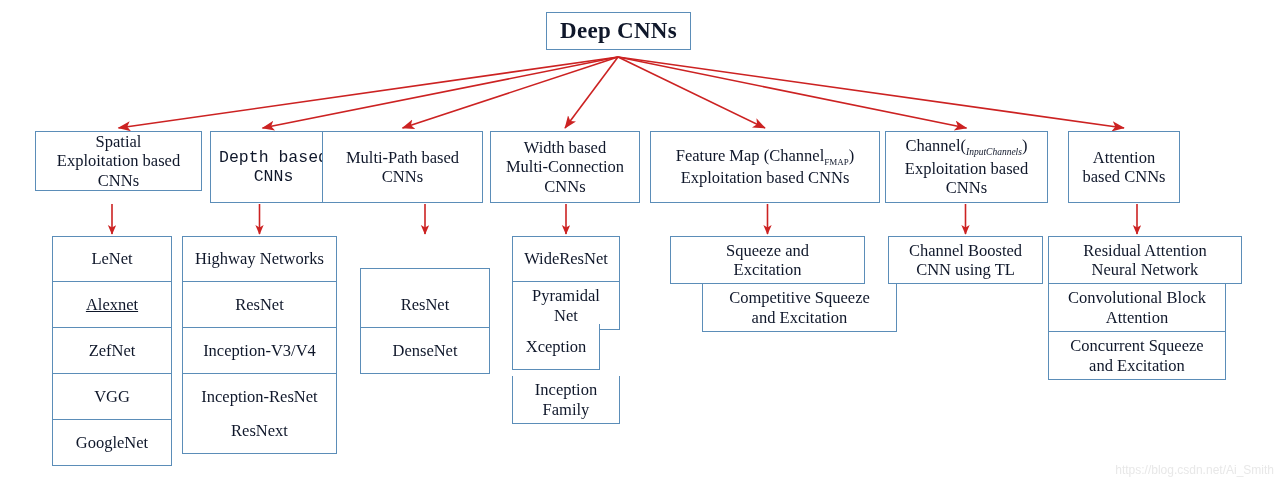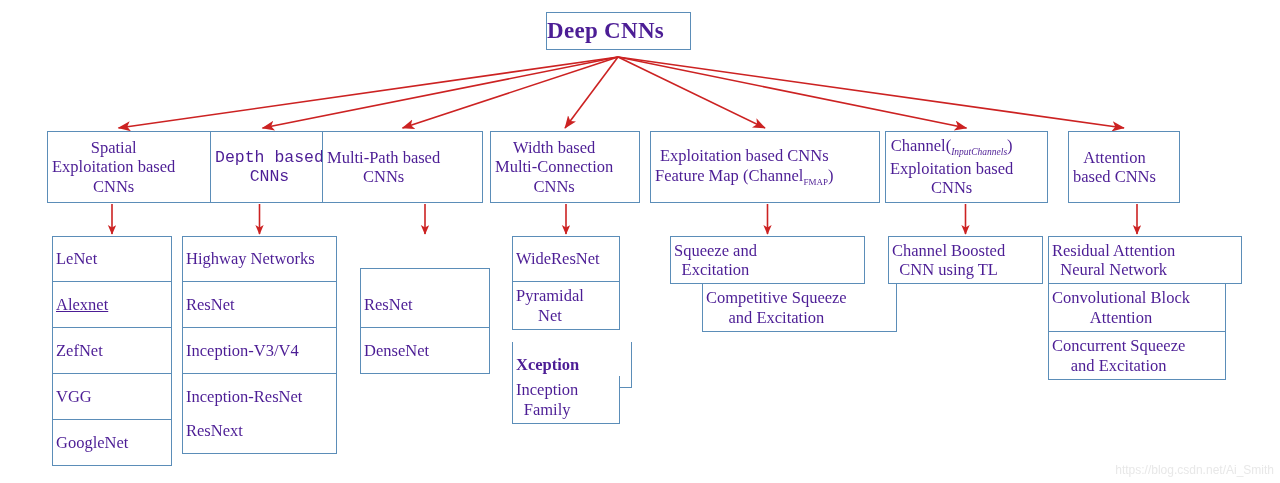--- a/index.html
+++ b/index.html
@@ -23,23 +23,23 @@
     height: 483px;
     pointer-events: none;
   }
   .node {
     position: absolute;
     box-sizing: border-box;
     border: 1px solid #5b8db8;
     background: #ffffff;
     display: flex;
     align-items: center;
-    justify-content: flex-start;
+    justify-content: center;
     text-align: center;
-    color: #4c1d95;
+    color: #0f172a;
     line-height: 1.18;
   }
   .root-node {
     font-weight: bold;
     font-size: 23px;
     letter-spacing: 0.3px;
   }
   .cat-node {
     font-size: 16.5px;
     padding: 2px 4px;
@@ -102,21 +102,21 @@
         <line x1="965.5" y1="204" x2="965.5" y2="234" marker-end="url(#ahv)"></line>
         <line x1="1137" y1="204" x2="1137" y2="234" marker-end="url(#ahv)"></line>
       </g>
   </svg>
 
   <div class="node root-node" style="left:546px; top:12px; width:145px; height:38px;">
     <span>Deep CNNs</span>
   </div>
 
   <div id="category-layer">
-      <div class="node cat-node" style="left: 47px; top: 131px; width: 167px; height: 72px;">
+      <div class="node cat-node" style="left: 35px; top: 131px; width: 167px; height: 60px;">
         <div>
           <span class="line">Spatial</span>
           <span class="line">Exploitation based</span>
           <span class="line">CNNs</span>
         </div>
       </div>
       <div class="node cat-node" style="left: 210px; top: 131px; width: 127px; height: 72px; font-family: Liberation Mono, monospace;">
         <div>
           <span class="line">Depth based</span>
           <span class="line">CNNs</span>
@@ -130,22 +130,22 @@
       </div>
       <div class="node cat-node" style="left: 490px; top: 131px; width: 150px; height: 72px;">
         <div>
           <span class="line">Width based</span>
           <span class="line">Multi-Connection</span>
           <span class="line">CNNs</span>
         </div>
       </div>
       <div class="node cat-node" style="left: 650px; top: 131px; width: 230px; height: 72px;">
         <div>
+          <span class="line">Feature Map (Channel<span class="sub-caps">FMAP</span>)</span>
           <span class="line">Exploitation based CNNs</span>
-          <span class="line">Feature Map (Channel<span class="sub-caps">FMAP</span>)</span>
         </div>
       </div>
       <div class="node cat-node" style="left: 885px; top: 131px; width: 163px; height: 72px;">
         <div>
           <span class="line">Channel(<span class="sub">InputChannels</span>)</span>
           <span class="line">Exploitation based</span>
           <span class="line">CNNs</span>
         </div>
       </div>
       <div class="node cat-node" style="left: 1068px; top: 131px; width: 112px; height: 72px;">
@@ -225,21 +225,21 @@
         <div>
           <span class="line">WideResNet</span>
         </div>
       </div>
       <div class="node leaf-node" style="left: 512px; top: 282px; width: 108px; height: 48px; border-top: none;">
         <div>
           <span class="line">Pyramidal</span>
           <span class="line">Net</span>
         </div>
       </div>
-      <div class="node leaf-node" style="left: 512px; top: 342px; width: 120px; height: 46px; border-top: none; font-weight: bold;">
+      <div class="node leaf-node" style="left: 512px; top: 324px; width: 88px; height: 46px; border-top: none;">
         <div>
           <span class="line">Xception</span>
         </div>
       </div>
       <div class="node leaf-node" style="left: 512px; top: 376px; width: 108px; height: 48px; border-top: none;">
         <div>
           <span class="line">Inception</span>
           <span class="line">Family</span>
         </div>
       </div>

